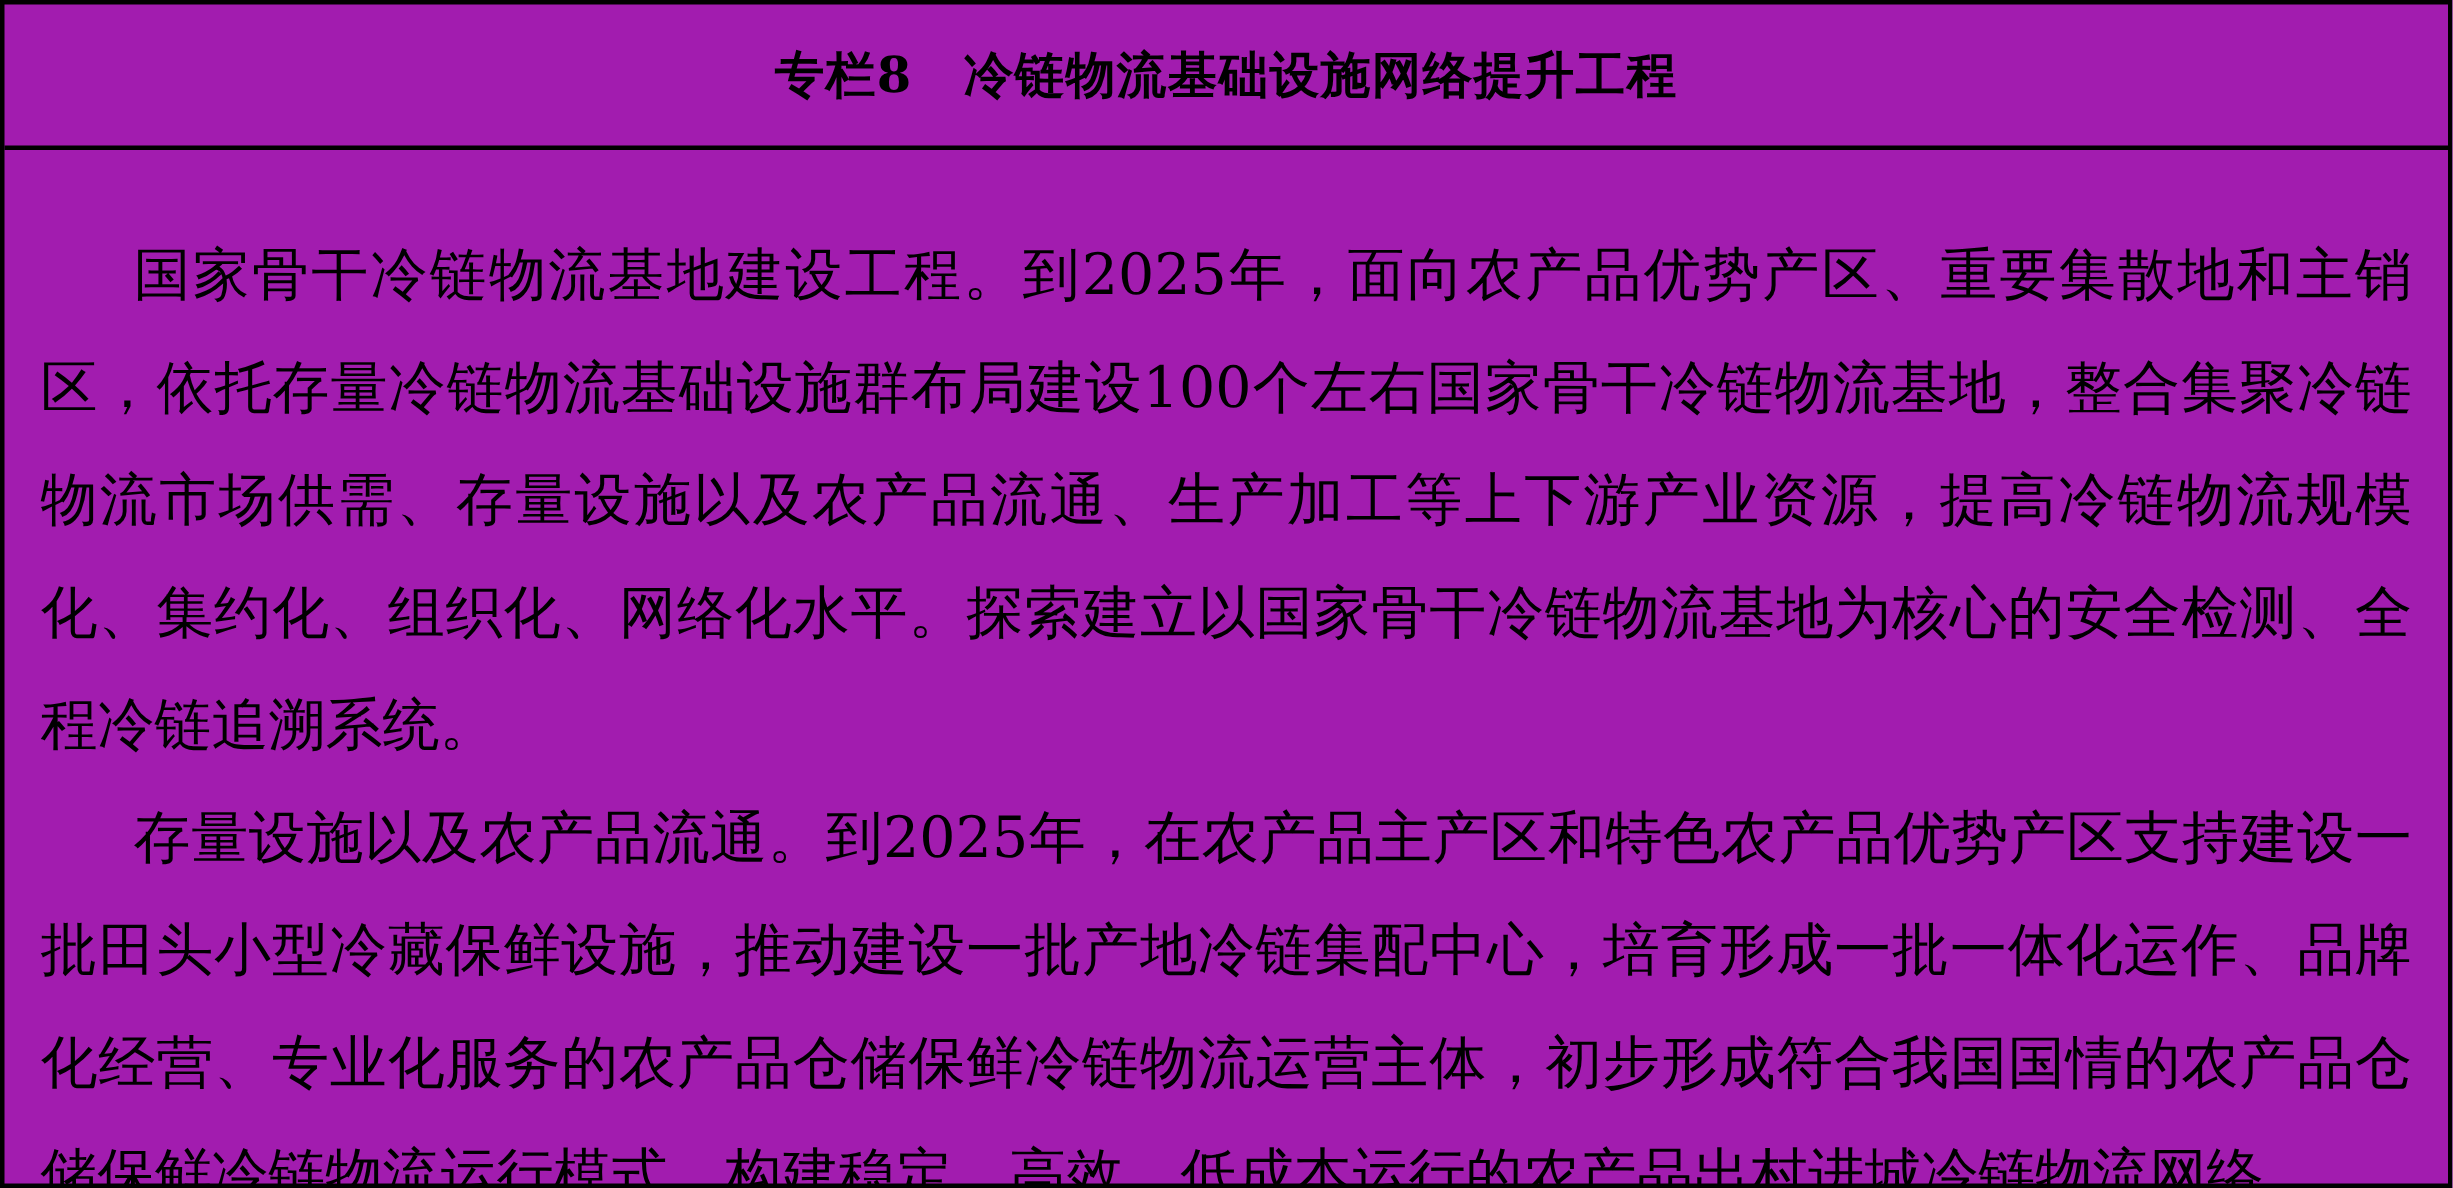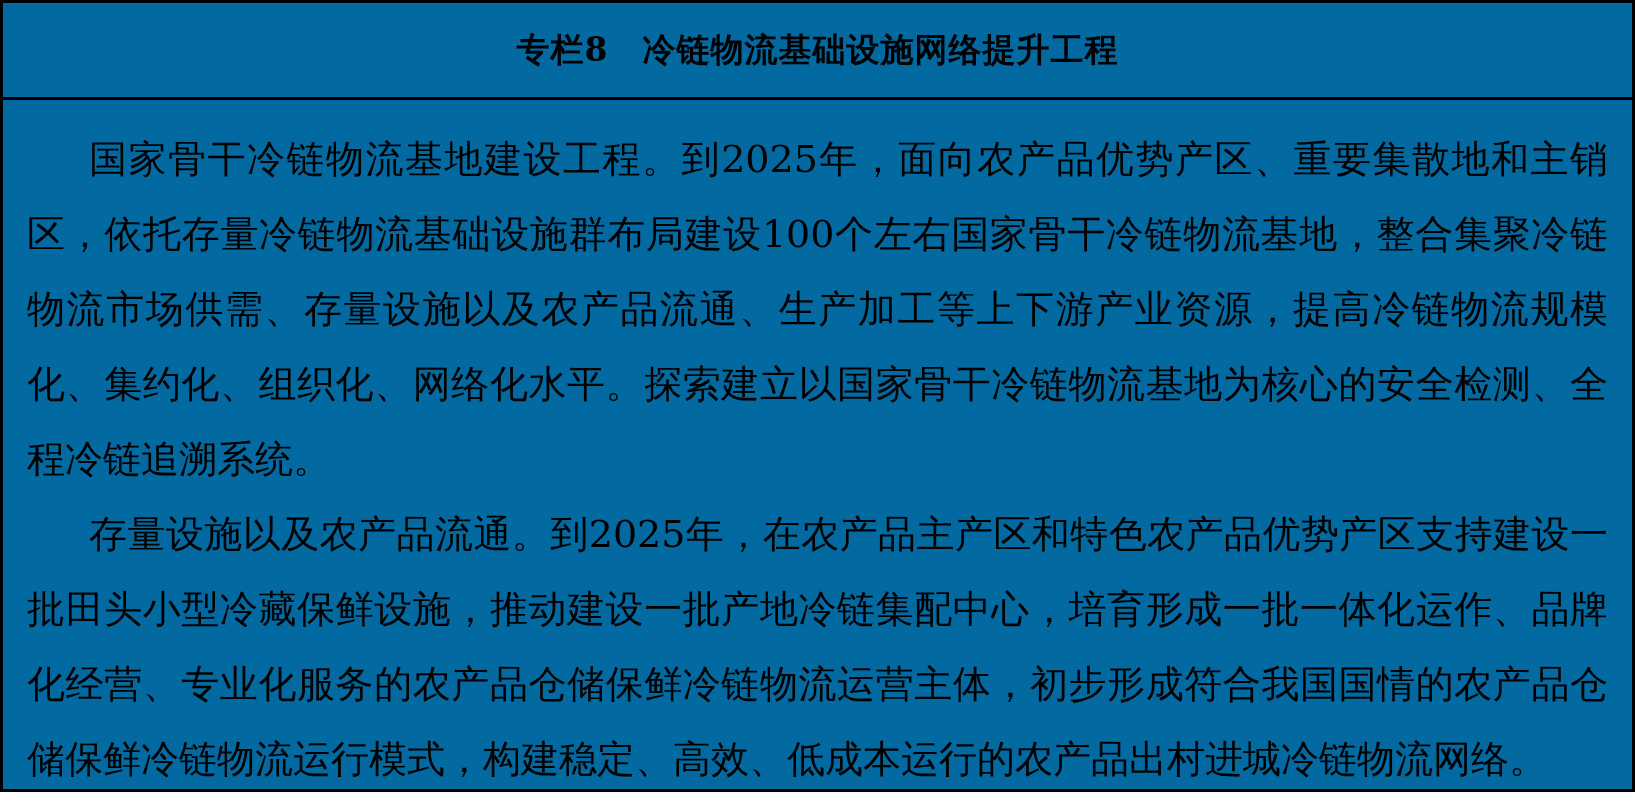--- a/index.html
+++ b/index.html
@@ -13,21 +13,22 @@
     font-family: "DejaVu Serif", "Liberation Serif", serif;
     color: #000000;
   }
   .box {
     box-sizing: border-box;
     width: 1635px;
     height: 792px;
     border: 3px solid #000000;
     display: flex;
     flex-direction: column;
-    background: #0369a1;
+    background: #a21caf;
+    gap: 24px;
   }
   .box-header {
     box-sizing: border-box;
     flex: 0 0 auto;
     height: 97px;
     border-bottom: 3px solid #000000;
     display: flex;
     align-items: center;
     justify-content: center;
   }

